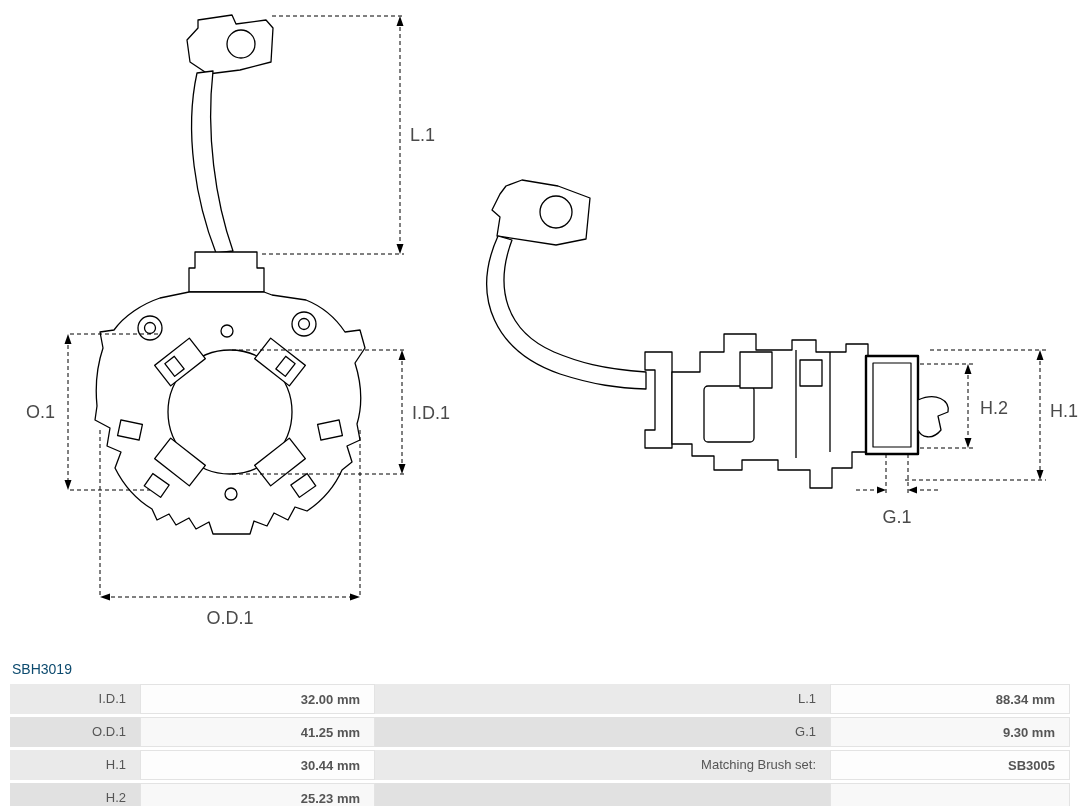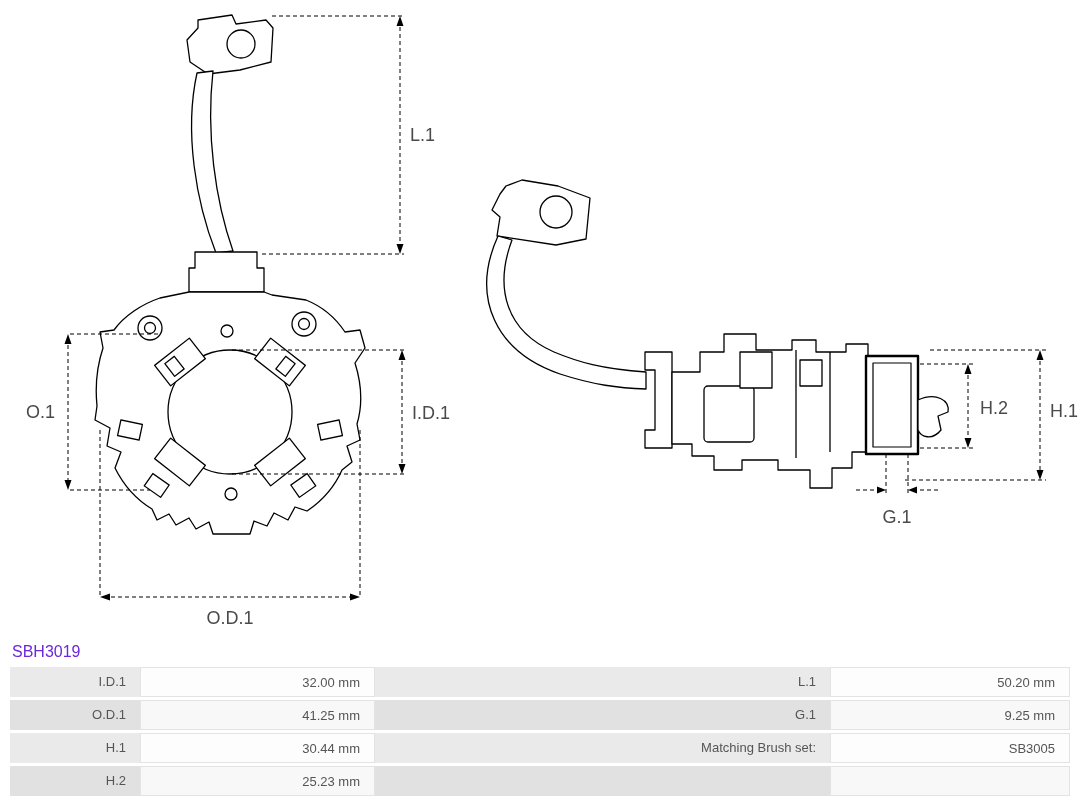--- a/index.html
+++ b/index.html
@@ -5,40 +5,40 @@
   * { box-sizing: border-box; }
   html,body { margin:0; padding:0; }
   body {
     width:1080px; height:806px; background:#ffffff;
     font-family:"Liberation Sans", sans-serif;
     overflow:hidden;
   }
   .drawing { display:block; }
   .dim-label { font-size:18px; fill:#4a4a4a; }
   .part-title {
-    margin:2px 0 5px 12px;
-    font-size:16px; line-height:20px;
-    color:#6d28d9;
+    margin:19px 0 5px 12px;
+    font-size:14px; line-height:20px;
+    color:#0c4a6e;
   }
   .spec-table {
     margin:0 10px;
     display:grid;
     grid-template-columns:130px 235px 455px 240px;
     row-gap:3px;
   }
   .spec-row { display:contents; }
   .cell {
     height:30px; line-height:30px;
     font-size:13px; color:#555;
     text-align:right; padding-right:14px;
     overflow:hidden; white-space:nowrap;
   }
   .cell.label { background:#eaeaea; }
   .spec-row:nth-child(even) .cell.label { background:#e1e1e1; }
-  .cell.value { background:#fdfdfd; border:1px solid #e3e3e3; }
+  .cell.value { background:#fdfdfd; border:1px solid #e3e3e3;font-weight:bold; }
   .spec-row:nth-child(even) .cell.value { background:#f8f8f8; }
 </style>
 </head>
 <body>
 
 <svg class="drawing" width="1080" height="640" viewBox="0 0 1080 640">
 
   <g fill="none" stroke="#000" stroke-width="1.3" stroke-linejoin="round">
 
     <g>
@@ -195,27 +195,27 @@
   </g>
 </svg>
 
 <div class="part-title">SBH3019</div>
 
 <div class="spec-table">
   <div class="spec-row">
     <div class="cell label">I.D.1</div>
     <div class="cell value">32.00 mm</div>
     <div class="cell label">L.1</div>
-    <div class="cell value">50.20 mm</div>
+    <div class="cell value">88.34 mm</div>
   </div>
   <div class="spec-row">
     <div class="cell label">O.D.1</div>
     <div class="cell value">41.25 mm</div>
     <div class="cell label">G.1</div>
-    <div class="cell value">9.25 mm</div>
+    <div class="cell value">9.30 mm</div>
   </div>
   <div class="spec-row">
     <div class="cell label">H.1</div>
     <div class="cell value">30.44 mm</div>
     <div class="cell label">Matching Brush set:</div>
     <div class="cell value">SB3005</div>
   </div>
   <div class="spec-row">
     <div class="cell label">H.2</div>
     <div class="cell value">25.23 mm</div>

